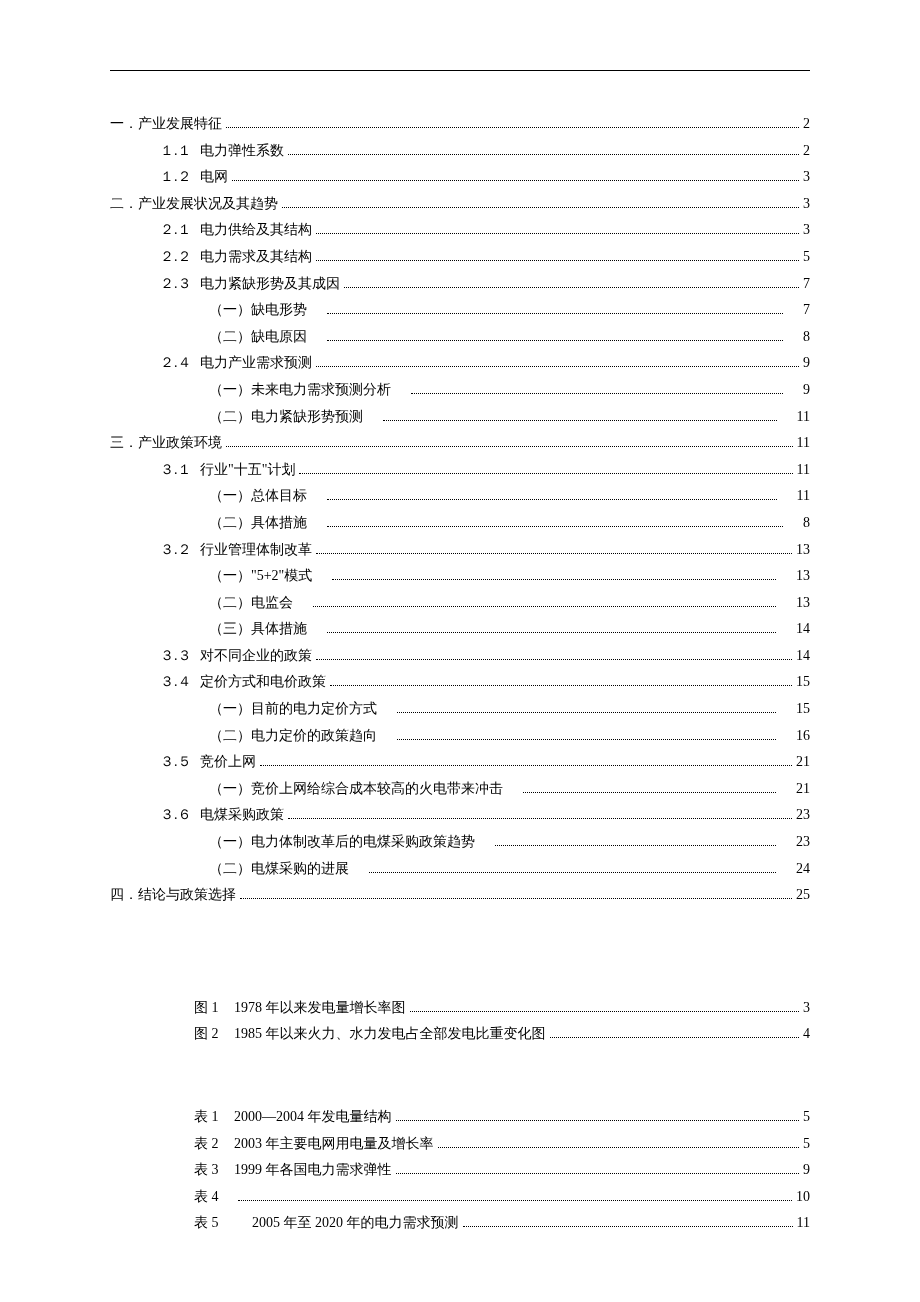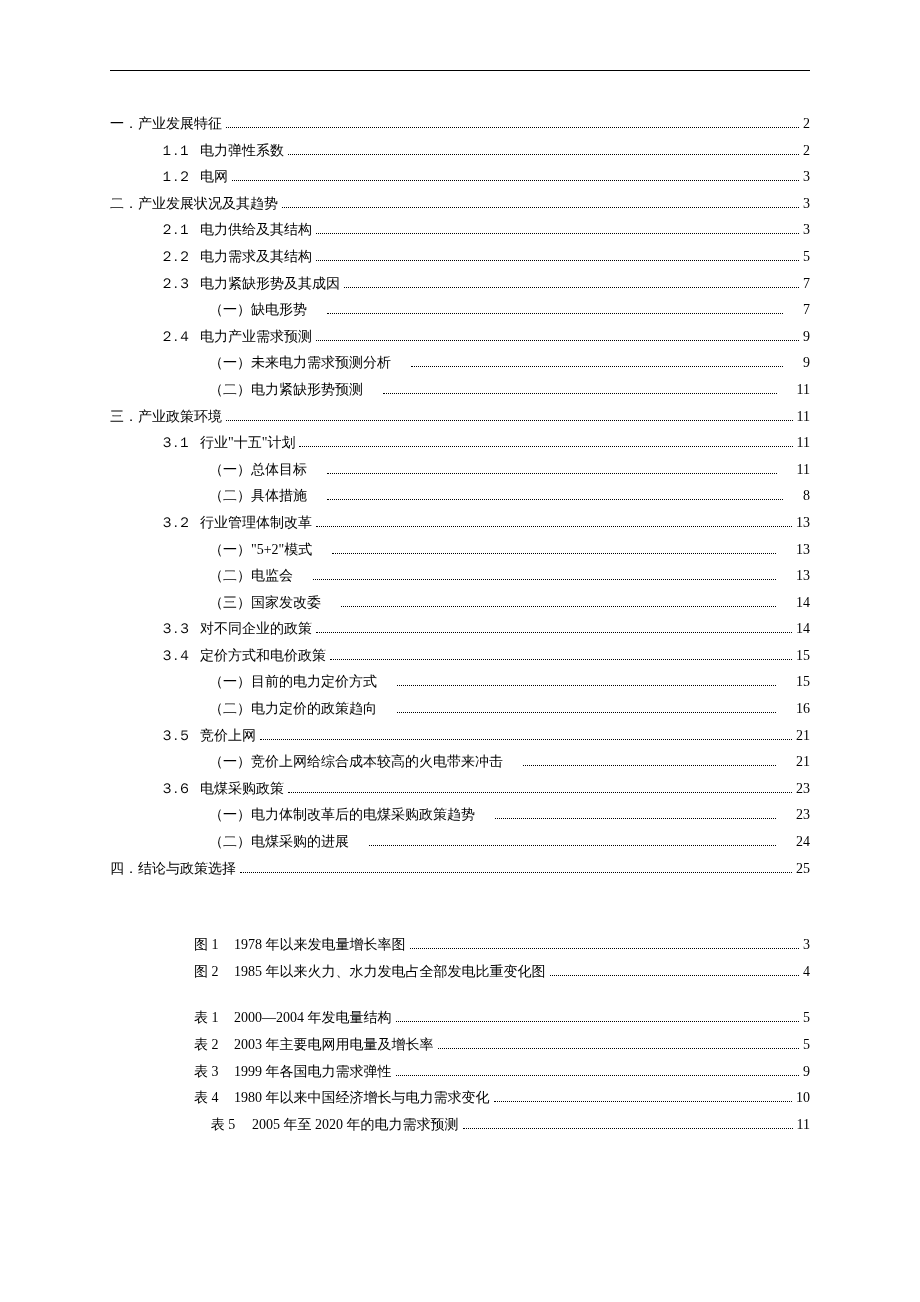--- a/index.html
+++ b/index.html
@@ -33,23 +33,23 @@
     .toc-label { white-space: nowrap; }
     .dots {
       flex: 1;
       border-bottom: 1.4px dotted #000;
       margin: 0 4px 4px 4px;
       min-width: 10px;
     }
     .page { white-space: nowrap; }
     .section-gap { height: 50px; }
     .section-gap-sm { height: 20px; }
-    .fig-table-block { padding-left: 84px; }
+    .fig-table-block { padding-left: 84px; margin-top: 36px; }
     .ft-num { display: inline-block; min-width: 40px; }
-    .ft-indent5 { display: inline-block; min-width: 58px; text-align: center; }
+    .ft-indent5 { display: inline-block; min-width: 58px; }
   </style>
 </head>
 <body>
 
 <div class="top-rule"></div>
 
 <div id="toc-container">
     <div class="toc-entry toc-lvl1">
       <span class="">一．</span>
       <span class="toc-label">产业发展特征</span>
@@ -90,20 +90,25 @@
       <span class="toc-num-l2">２.３</span>
       <span class="toc-label">电力紧缺形势及其成因</span>
       <span class="dots"></span>
       <span class="page">7</span>
     </div>
     <div class="toc-entry toc-lvl3">
       <span class="toc-label">（一）缺电形势</span>
       <span class="dots"></span>
       <span class="page">7</span>
     </div>
+    <div class="toc-entry toc-lvl3">
+      <span class="toc-label">（二）缺电原因</span>
+      <span class="dots"></span>
+      <span class="page">8</span>
+    </div>
     <div class="toc-entry toc-lvl2">
       <span class="toc-num-l2">２.４</span>
       <span class="toc-label">电力产业需求预测</span>
       <span class="dots"></span>
       <span class="page">9</span>
     </div>
     <div class="toc-entry toc-lvl3">
       <span class="toc-label">（一）未来电力需求预测分析</span>
       <span class="dots"></span>
       <span class="page">9</span>
@@ -145,21 +150,21 @@
       <span class="toc-label">（一）"5+2"模式 </span>
       <span class="dots"></span>
       <span class="page">13</span>
     </div>
     <div class="toc-entry toc-lvl3">
       <span class="toc-label">（二）电监会</span>
       <span class="dots"></span>
       <span class="page">13</span>
     </div>
     <div class="toc-entry toc-lvl3">
-      <span class="toc-label">（三）国家发改委</span>
+      <span class="toc-label">（三）具体措施</span>
       <span class="dots"></span>
       <span class="page">14</span>
     </div>
     <div class="toc-entry toc-lvl2">
       <span class="toc-num-l2">３.３</span>
       <span class="toc-label">对不同企业的政策</span>
       <span class="dots"></span>
       <span class="page">14</span>
     </div>
     <div class="toc-entry toc-lvl2">
@@ -246,21 +251,20 @@
       <span class="page">5</span>
     </div>
     <div class="toc-entry">
       <span class="ft-num">表 3</span>
       <span class="toc-label">1999 年各国电力需求弹性</span>
       <span class="dots"></span>
       <span class="page">9</span>
     </div>
     <div class="toc-entry">
       <span class="ft-num">表 4</span>
-      <span class="toc-label">1980 年以来中国经济增长与电力需求变化</span>
       <span class="dots"></span>
       <span class="page">10</span>
     </div>
     <div class="toc-entry">
       <span class="ft-indent5">表 5</span>
       <span class="toc-label"> 2005 年至 2020 年的电力需求预测</span>
       <span class="dots"></span>
       <span class="page">11</span>
     </div>
   </div>

